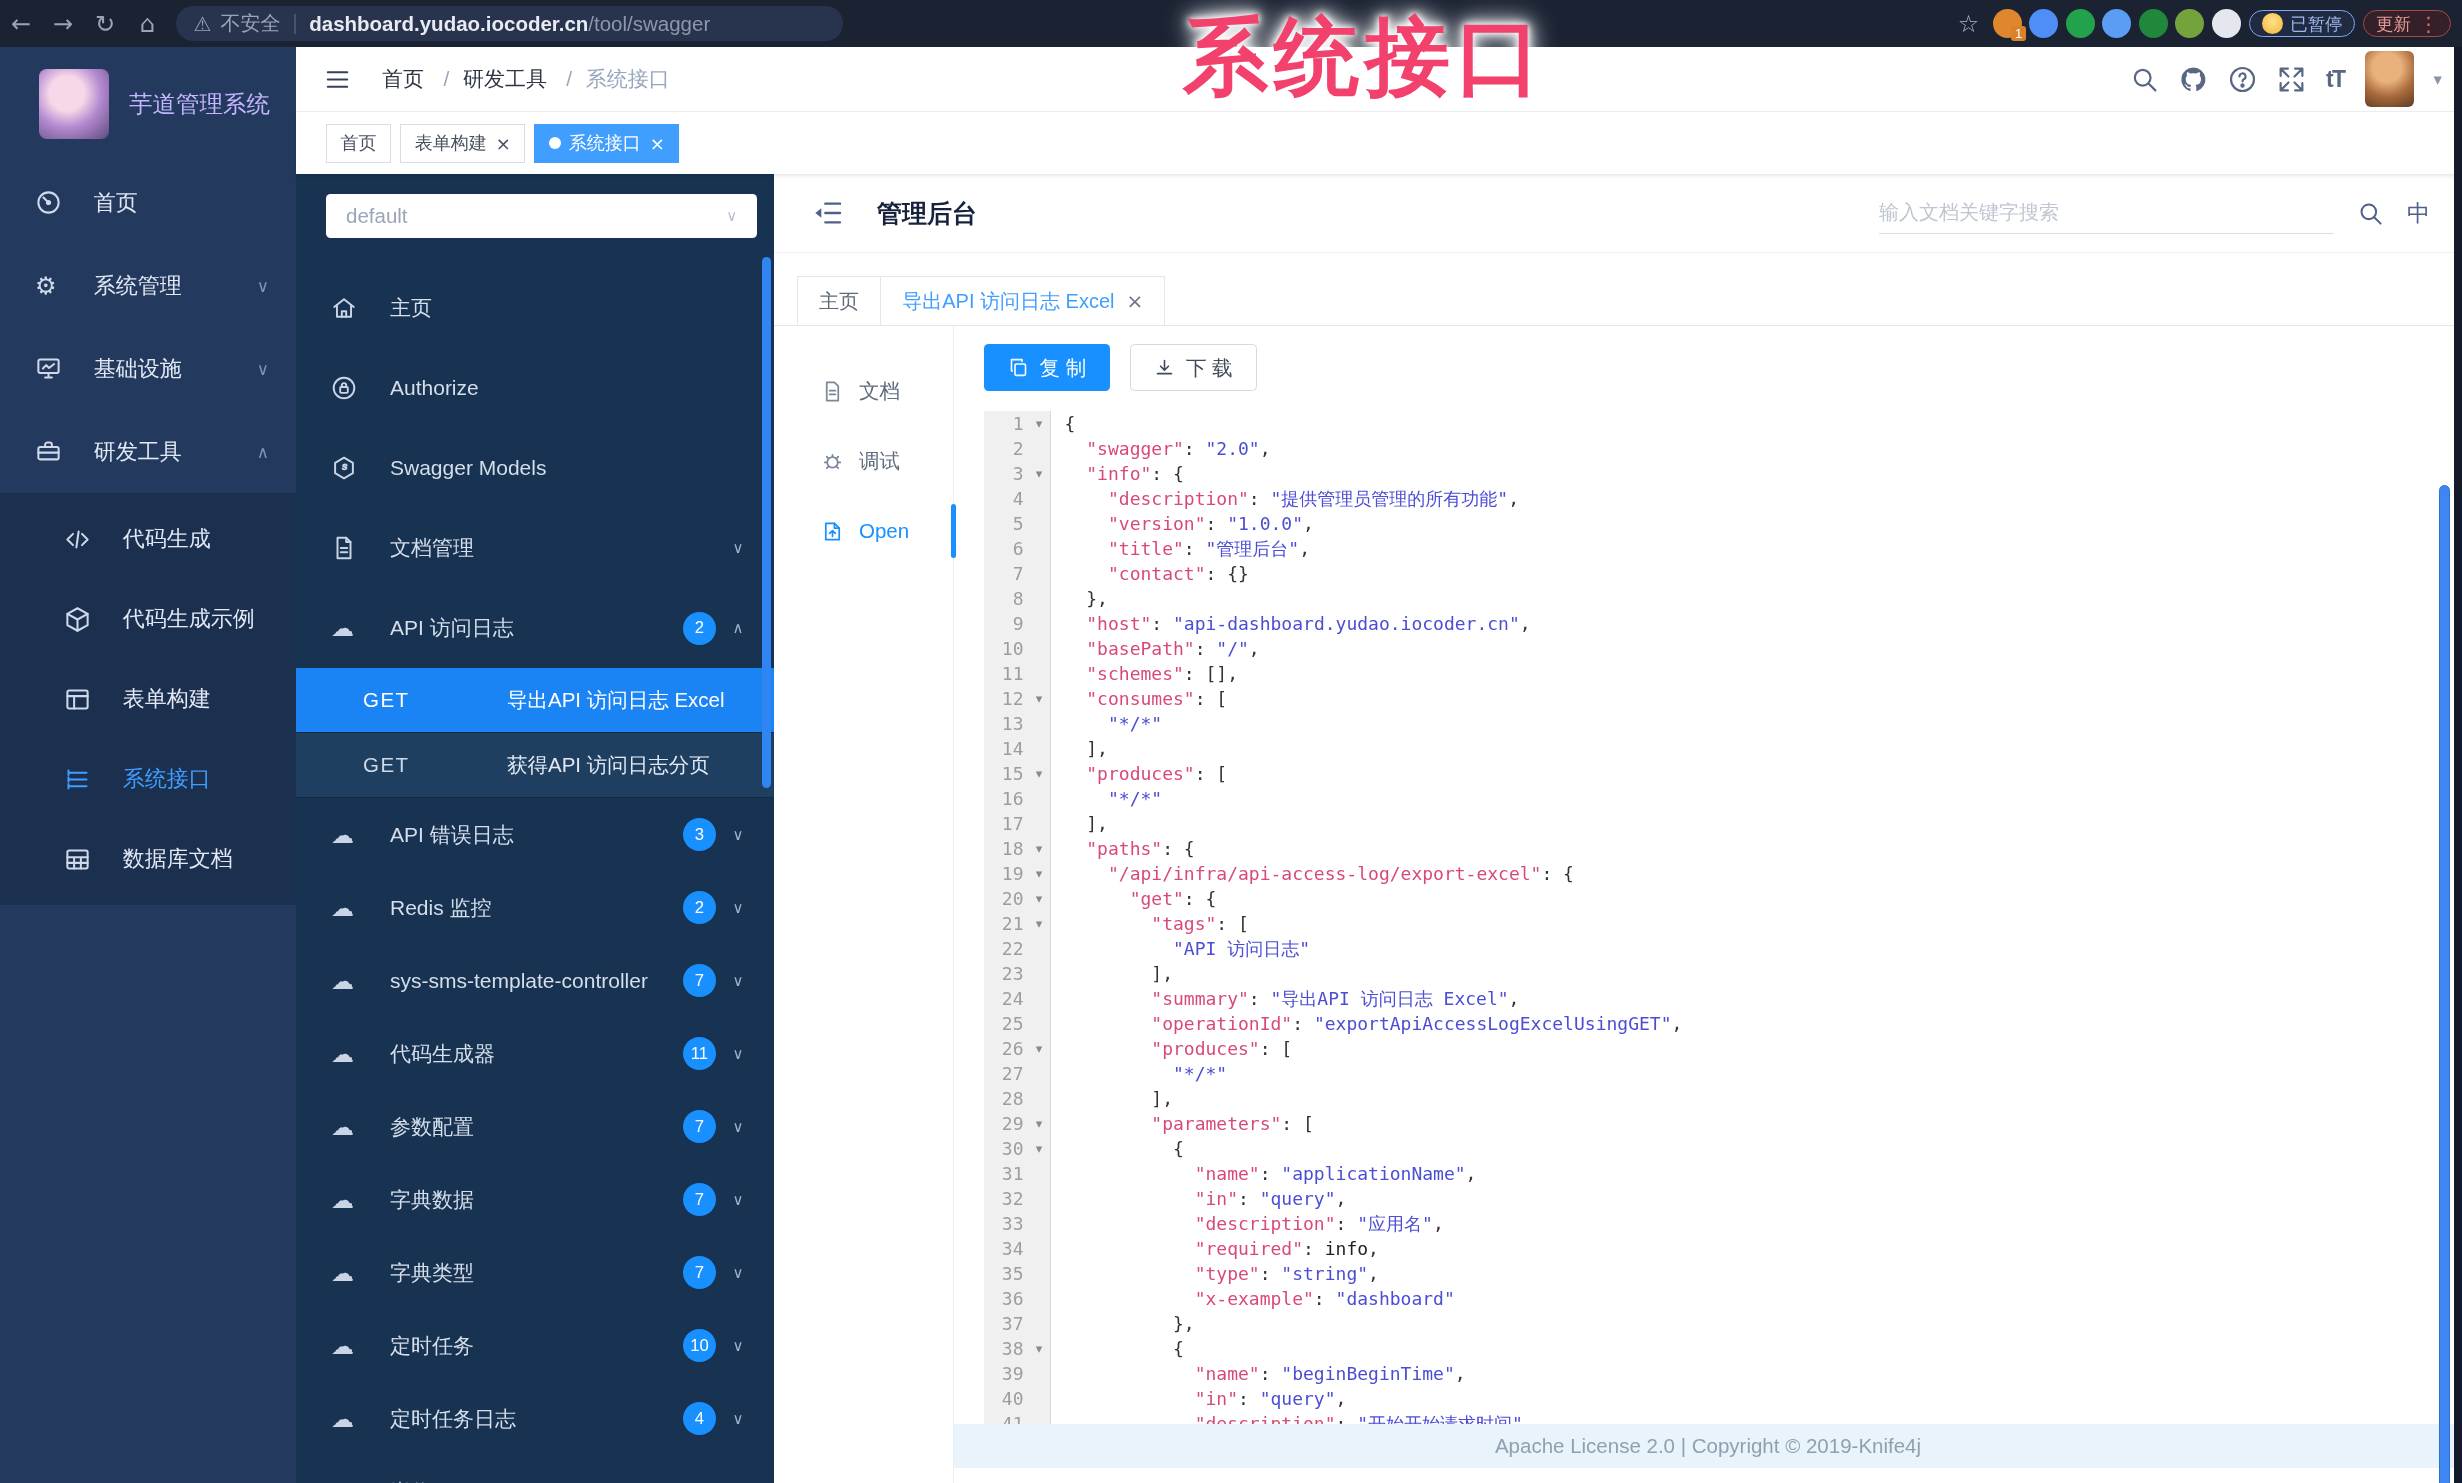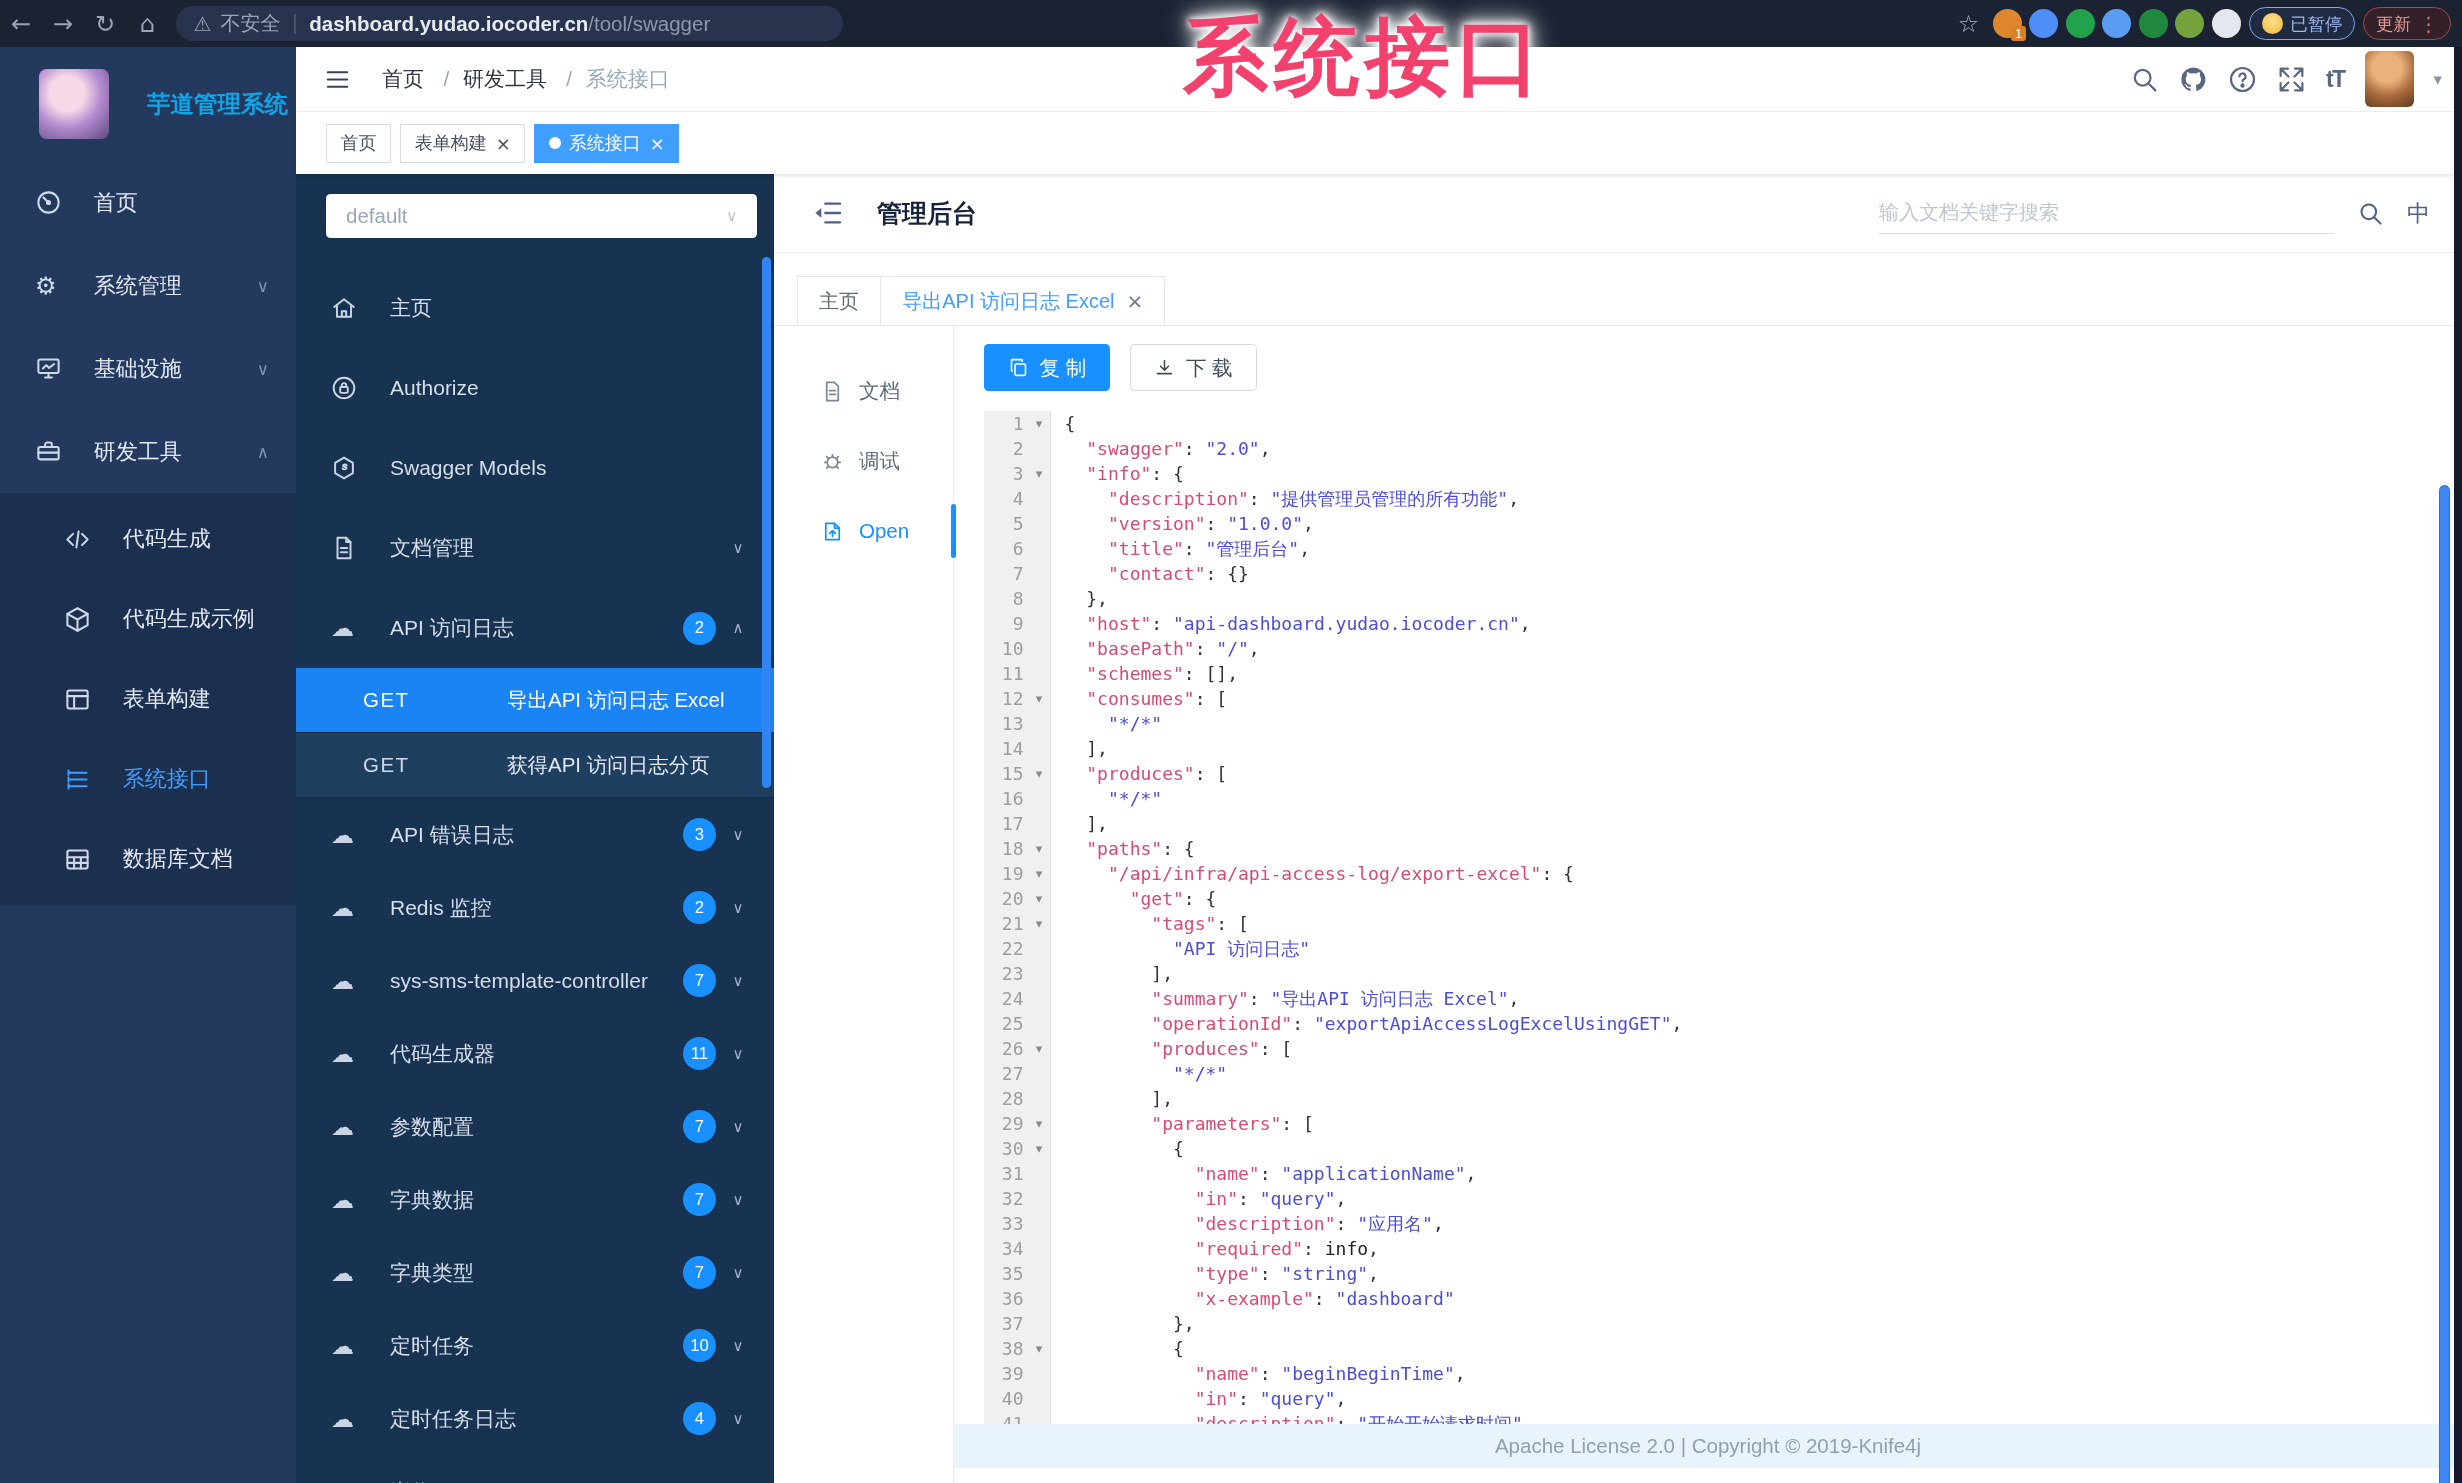--- a/index.html
+++ b/index.html
@@ -15,35 +15,35 @@
   .url-pill .warn{font-size:20px;margin-right:9px}
   .url-pill .sec{font-size:20px}
   .url-pill .div{width:1.5px;height:20px;background:#46536f;margin:0 13.6px}
   .url-pill .host{font-size:20.5px;color:#e8ebf2;font-weight:bold}
   .url-pill .path{font-size:20.5px;color:#8e97ab}
   .chrome-right{position:absolute;right:10.6px;top:0;height:47px;display:flex;align-items:center;gap:7.6px}
   .star{font-size:24px;color:#aeb6c6;width:33px;text-align:center}
   .ext{position:relative;width:29px;height:29px;border-radius:50%;flex:0 0 auto}
   .ext-badge{position:absolute;right:-4.5px;bottom:-3px;background:#d9822b;color:#fff;font-size:13px;
     padding:0 3.8px;border-radius:3px;line-height:15px}
-  .pill{height:33px;border-radius:16.7px;display:flex;align-items:center;padding:0 12px;gap:7.6px;font-size:17.4px}
+  .pill{height:27px;border-radius:16.7px;display:flex;align-items:center;padding:0 12px;gap:7.6px;font-size:17.4px}
   .pill.paused{border:1.5px solid #7fa8f0;background:#202a40;color:#9db7ee}
   .pill.paused .face{width:21px;height:21px;border-radius:50%;background:radial-gradient(circle at 50% 40%,#ffe08a,#f2b63c)}
   .pill.update{border:1.5px solid #a34a44;background:#342028;color:#e49a95}
   .pill .dots{color:#e06d62;font-size:20px}
 
   
   .app{display:flex;height:1437px;position:relative}
 
   
   .sidebar{width:296px;background:#233a5e;color:#e2e8f4;flex:0 0 auto;overflow:hidden}
   .logo-row{height:114px;display:flex;align-items:center;padding-left:39px}
   .logo-img{width:70px;height:70px;border-radius:7.6px;flex:0 0 auto;
     background:radial-gradient(circle at 40% 35%,#f6d8e8 0 28%,#b48ad0 55%,#5f4a7e 100%)}
-  .logo-title{margin-left:38px;font-size:23.5px;font-weight:bold;color:#0ea5e9;white-space:nowrap}
+  .logo-title{margin-left:20px;font-size:23.5px;font-weight:normal;color:#c4b5fd;white-space:nowrap}
   .s-item{height:83px;display:flex;align-items:center;padding:0 27px 0 35px;font-size:22px;cursor:pointer}
   .s-icon{width:42px;color:#cfd9ea;font-size:24px;display:flex;align-items:center}
   .s-icon svg{width:27px;height:27px}
   .s-label{margin-left:16.7px;flex:1}
   .s-chev{color:#7f93b5;font-size:16.7px}
   .submenu{background:#1b2f4e;padding:6px 0}
   .submenu .s-item{height:80px;padding-left:64px}
   .submenu .s-item.active{color:#409eff}
   .submenu .s-item.active .s-icon{color:#409eff}
 

